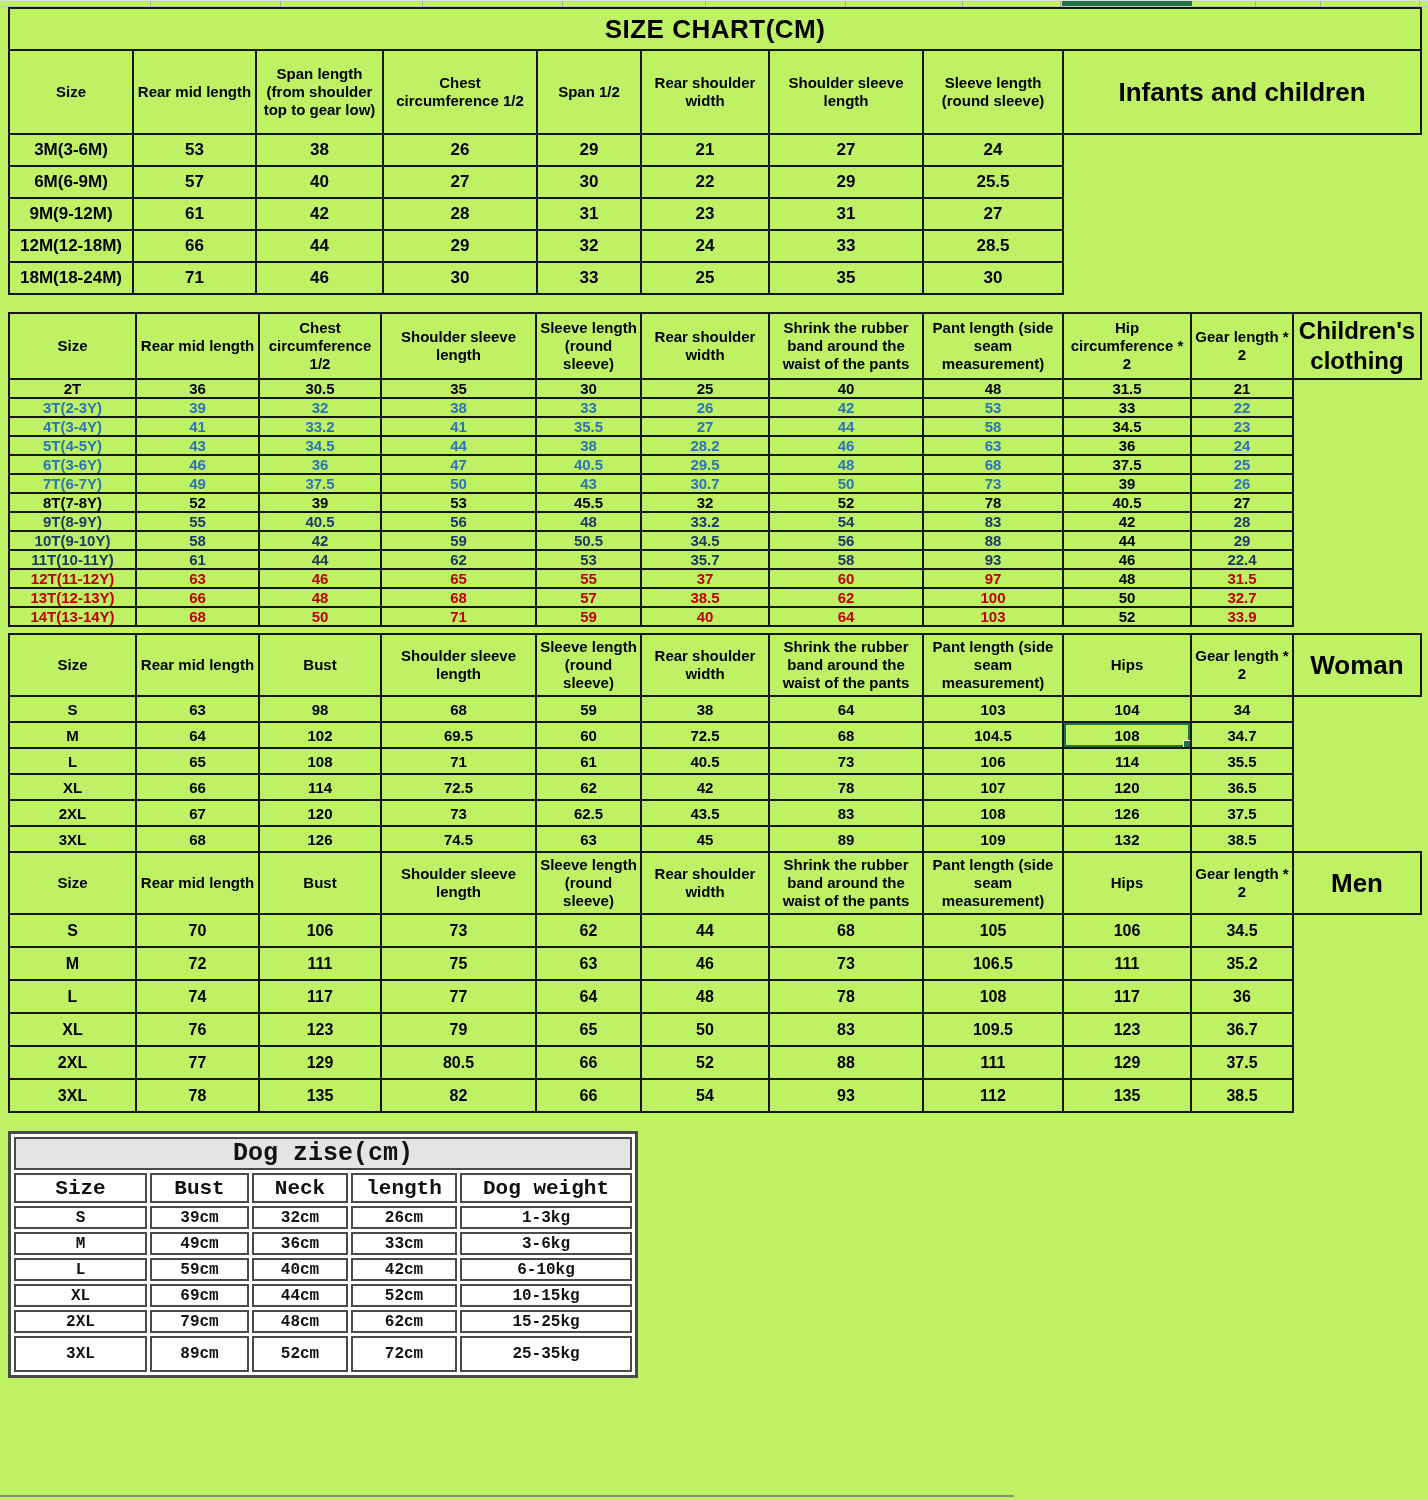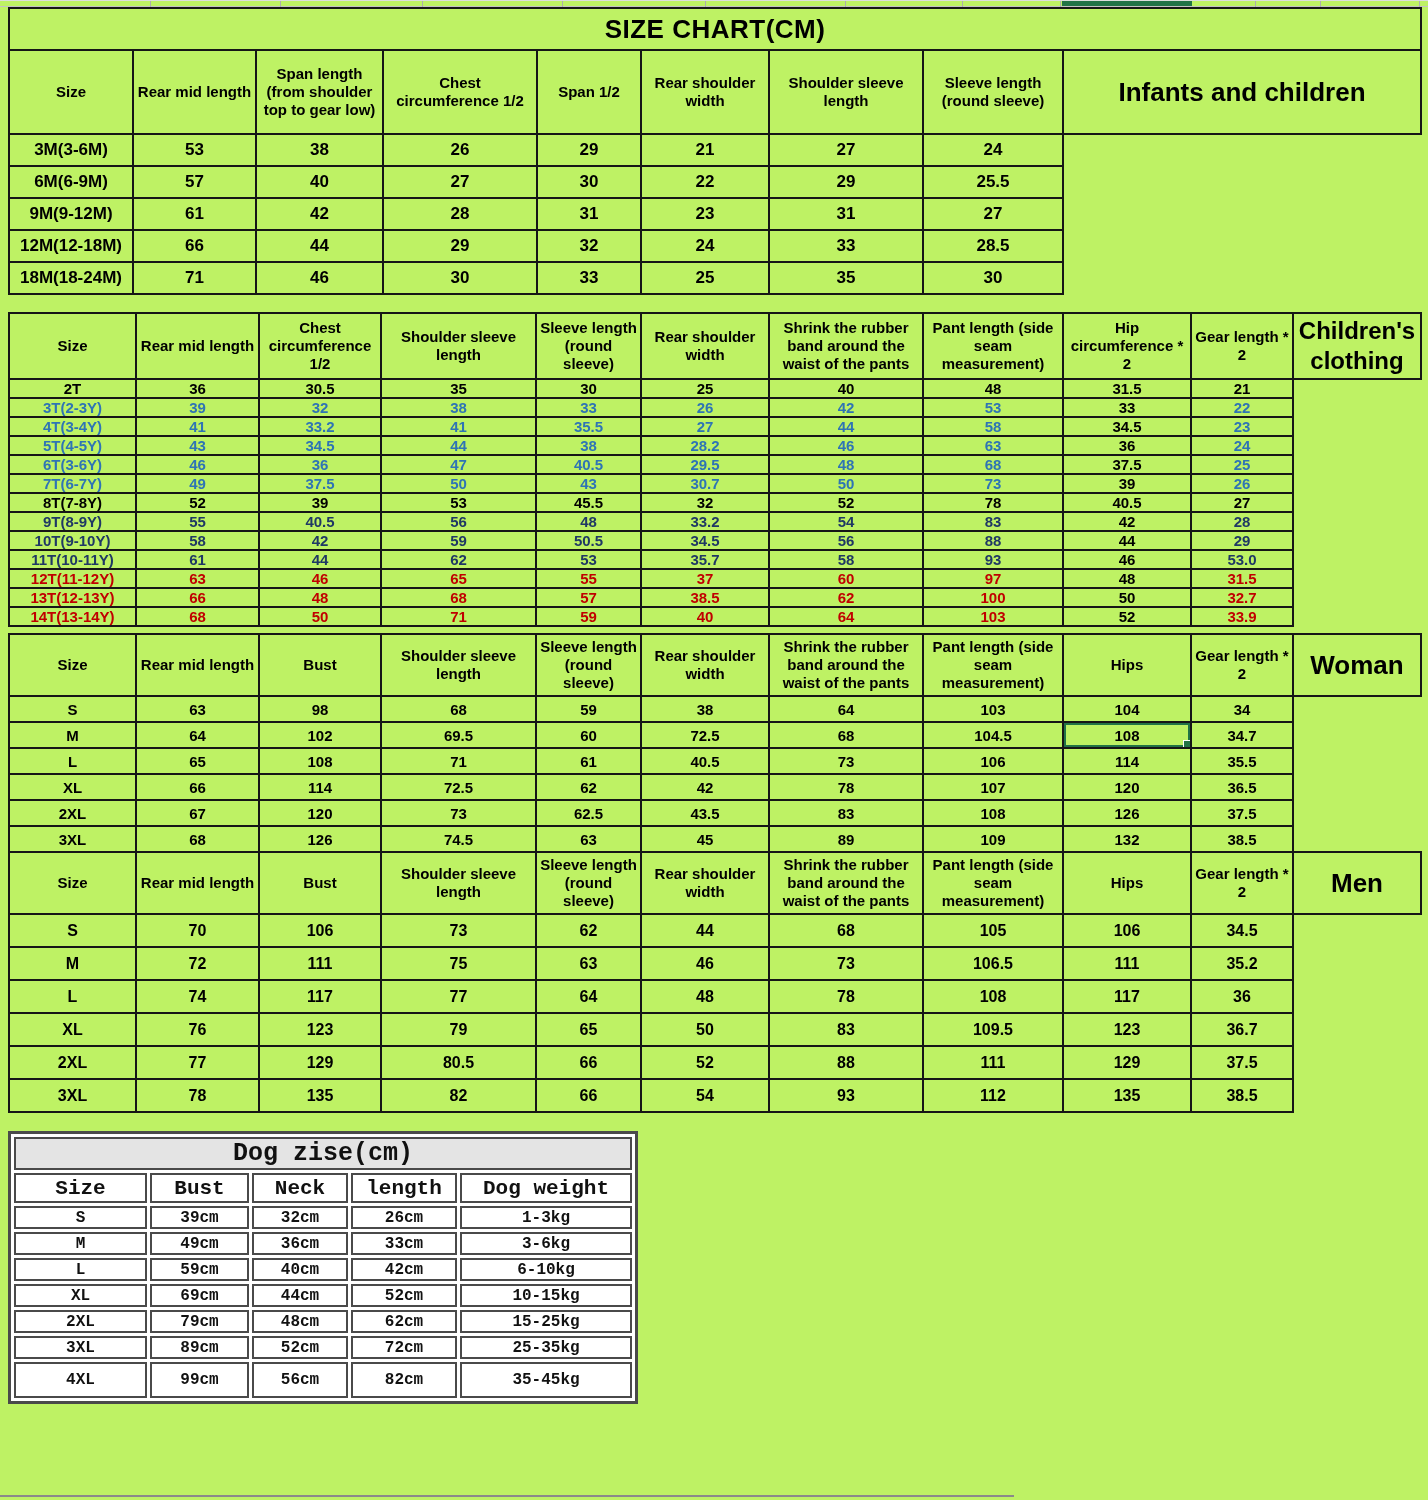--- a/index.html
+++ b/index.html
@@ -314,21 +314,21 @@
         <tr class="c-navy">
           <td>11T(10-11Y)</td>
           <td>61</td>
           <td>44</td>
           <td>62</td>
           <td>53</td>
           <td>35.7</td>
           <td>58</td>
           <td>93</td>
           <td class="force-black">46</td>
-          <td>53.0</td>
+          <td>22.4</td>
         </tr>
         <tr class="c-red">
           <td>12T(11-12Y)</td>
           <td>63</td>
           <td>46</td>
           <td>65</td>
           <td>55</td>
           <td>37</td>
           <td>60</td>
           <td>97</td>
@@ -628,24 +628,17 @@
           <td>62cm</td>
           <td>15-25kg</td>
         </tr>
         <tr>
           <td>3XL</td>
           <td>89cm</td>
           <td>52cm</td>
           <td>72cm</td>
           <td>25-35kg</td>
         </tr>
-        <tr>
-          <td>4XL</td>
-          <td>99cm</td>
-          <td>56cm</td>
-          <td>82cm</td>
-          <td>35-45kg</td>
-        </tr>
       </tbody>
   </table>
 
   <div class="bottom-line"></div>
 </div>
 
 </body></html>

